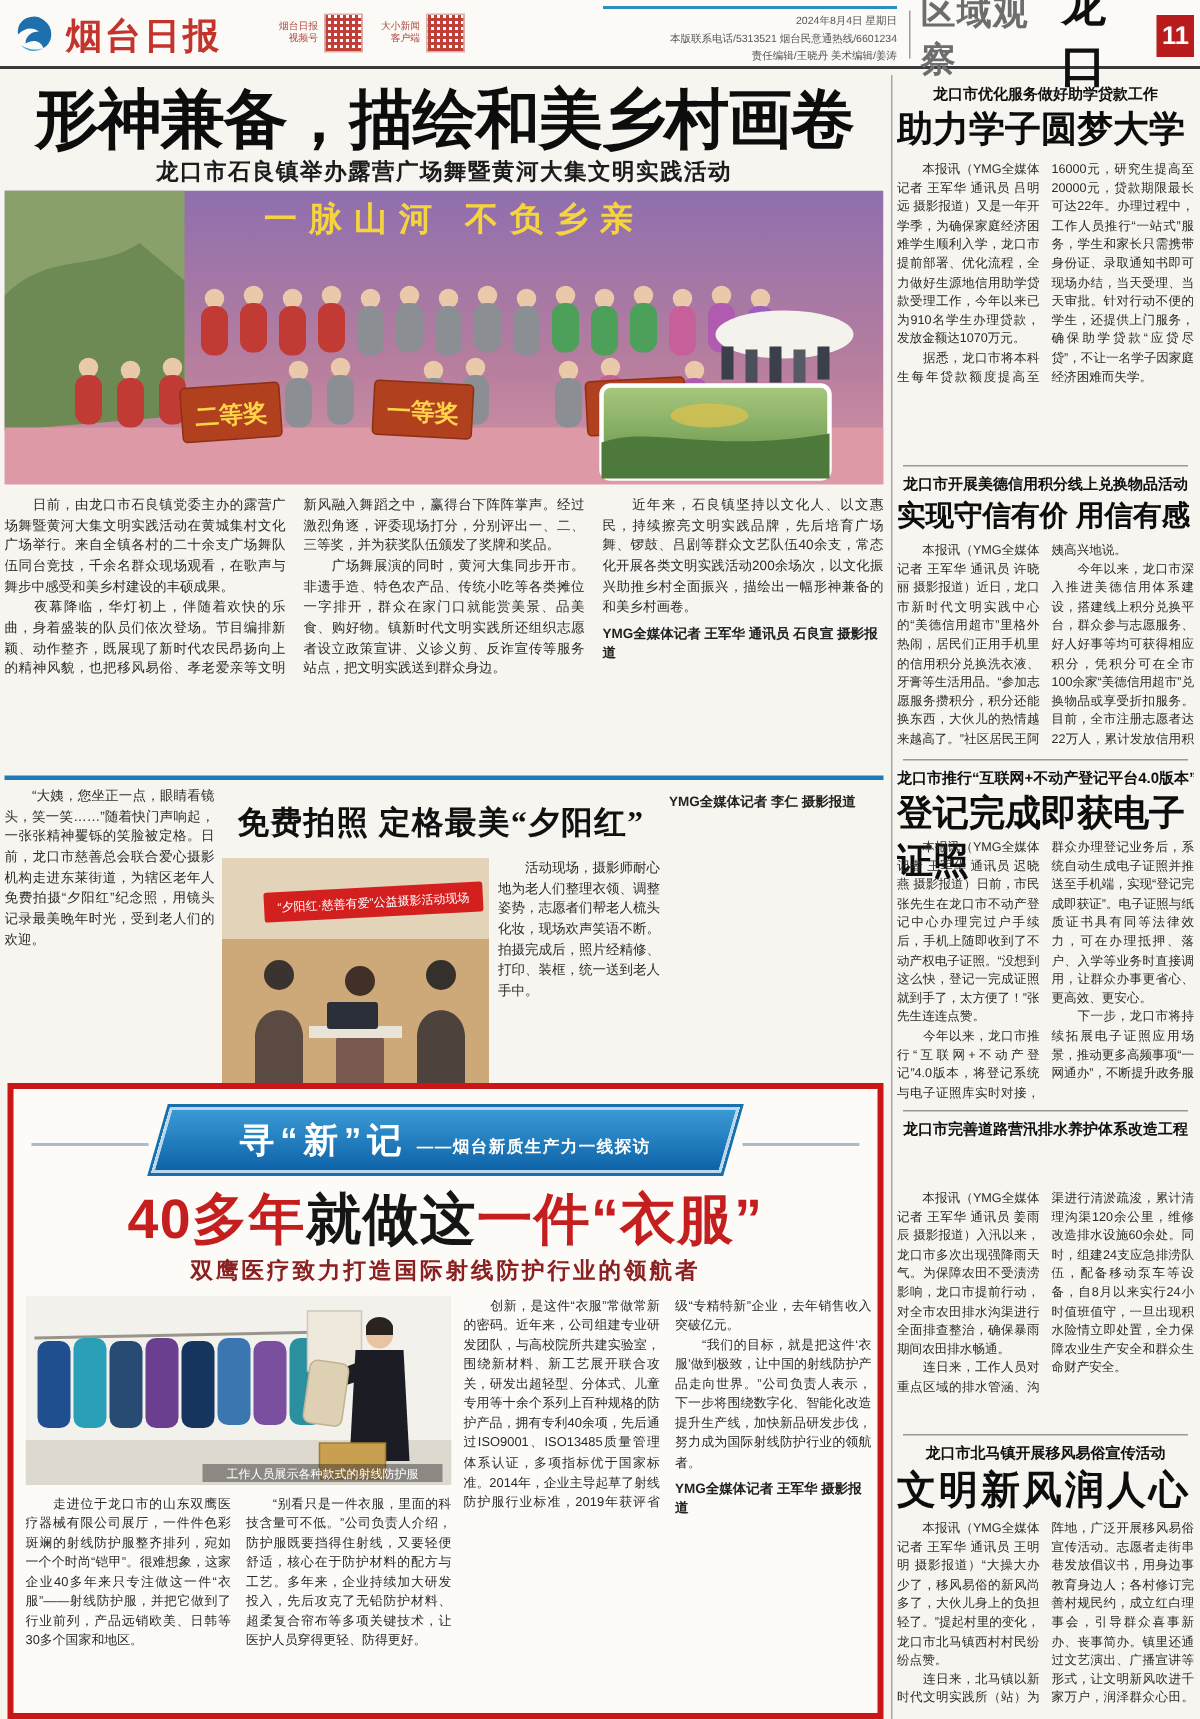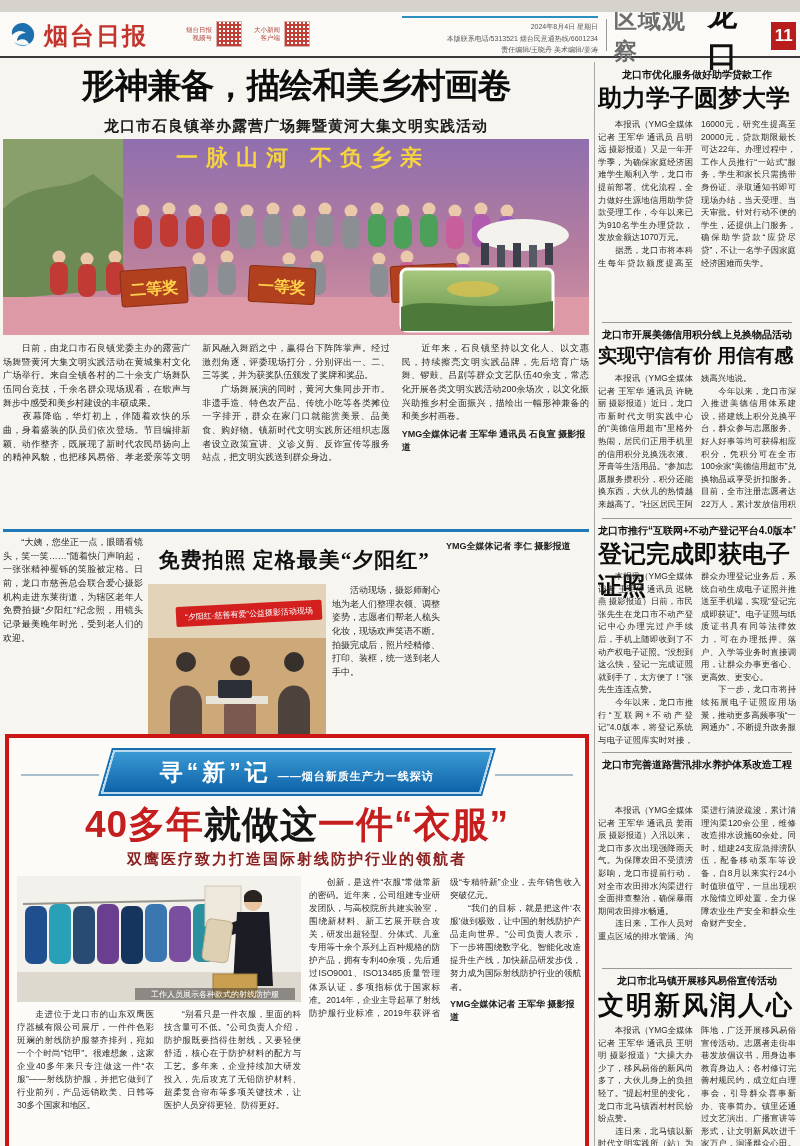--- a/index.html
+++ b/index.html
@@ -1,37 +1,37 @@
 <!DOCTYPE html>
 <html><head>
 <meta charset="utf-8">
 <style>
   * { margin:0; padding:0; box-sizing:border-box; }
   html,body { width:800px; height:1146px; }
   body { background:#d6d3cc; font-family:"Liberation Sans","DejaVu Sans",sans-serif; position:relative; }
-  .page { position:absolute; inset:0; background:#f7f5f0; overflow:hidden;margin-top:12px; }
+  .page { position:absolute; inset:0; background:#f7f5f0; overflow:hidden; }
 
   
   .hdr { position:absolute; left:0; top:0; width:800px; height:46px; background:#fbfaf7; border-bottom:2px solid #3a3a3a; }
   .logo-swirl { position:absolute; left:8px; top:8px; width:30px; height:30px; }
   .paper-name { position:absolute; left:44px; top:8px; font-family:"Liberation Serif",serif; font-size:24px; font-weight:700; color:#c2342c; letter-spacing:2px; }
   .qr { position:absolute; top:9px; width:26px; height:26px; background:
         repeating-linear-gradient(0deg,#c04038 0 2px,rgba(255,255,255,0) 2px 4px),
         repeating-linear-gradient(90deg,#c04038 0 2px,#fff 2px 4px); border:1px solid #d9b0ac; }
   .qr-label { position:absolute; top:14px; width:32px; font-size:6.5px; line-height:1.3; color:#b0443c; text-align:right; }
   .teal-line { position:absolute; left:402px; top:4px; width:196px; height:2px; background:#2a8fbf; }
   .hdr-meta { position:absolute; left:400px; top:9px; width:198px; text-align:right; font-size:7px; color:#555; line-height:1.65; }
   .hdr-vrule { position:absolute; left:606px; top:7px; width:1px; height:32px; background:#9a9a9a; }
   .section-hdr { position:absolute; left:614px; top:6px; width:182px; height:36px; display:flex; align-items:center; }
   .sec-t1 { font-size:23px; font-weight:800; color:#6d6d6d; letter-spacing:1px; }
   .sec-t2 { font-size:30px; font-weight:900; color:#101010; margin-left:2px; letter-spacing:1px; }
   .pageno { margin-left:5px; width:26px; height:28px; background:#b91c1c; color:#fff; font-size:17px; font-weight:800; display:flex; align-items:center; justify-content:center; }
 
   
-  .headline { position:absolute; left:4px; top:51px; width:584px; text-align:center; font-size:34px; font-weight:900; color:#0d0d0d; letter-spacing:-1px; }
+  .headline { position:absolute; left:4px; top:51px; width:584px; text-align:center; font-size:43px; font-weight:900; color:#0d0d0d; letter-spacing:-1px; }
   .subhead { position:absolute; left:4px; top:105px; width:584px; text-align:center; font-size:15px; font-weight:700; color:#1c1c1c; letter-spacing:1px; }
   .main-photo { position:absolute; left:3px; top:127px; width:586px; height:196px; }
   .main-body { position:absolute; left:3px; top:330px; width:586px; height:186px; column-count:3; column-gap:12px; overflow:hidden; }
   .bodytxt { font-size:9px; line-height:1.52; text-align:justify; color:#2b2b2b; white-space:pre-line; }
   .byline { font-size:9px; font-weight:700; color:#222; text-align:left; margin-top:4px; }
   .blue-rule { position:absolute; left:3px; top:517px; width:586px; height:3px; background:#2079b8; }
 
   
   .pa-left { position:absolute; left:3px; top:524px; width:140px; height:202px; overflow:hidden; }
   .pa-headline { position:absolute; left:148px; top:534px; width:292px; text-align:center; font-family:"Liberation Serif",serif; font-size:21px; font-weight:800; color:#111; letter-spacing:1px; }

